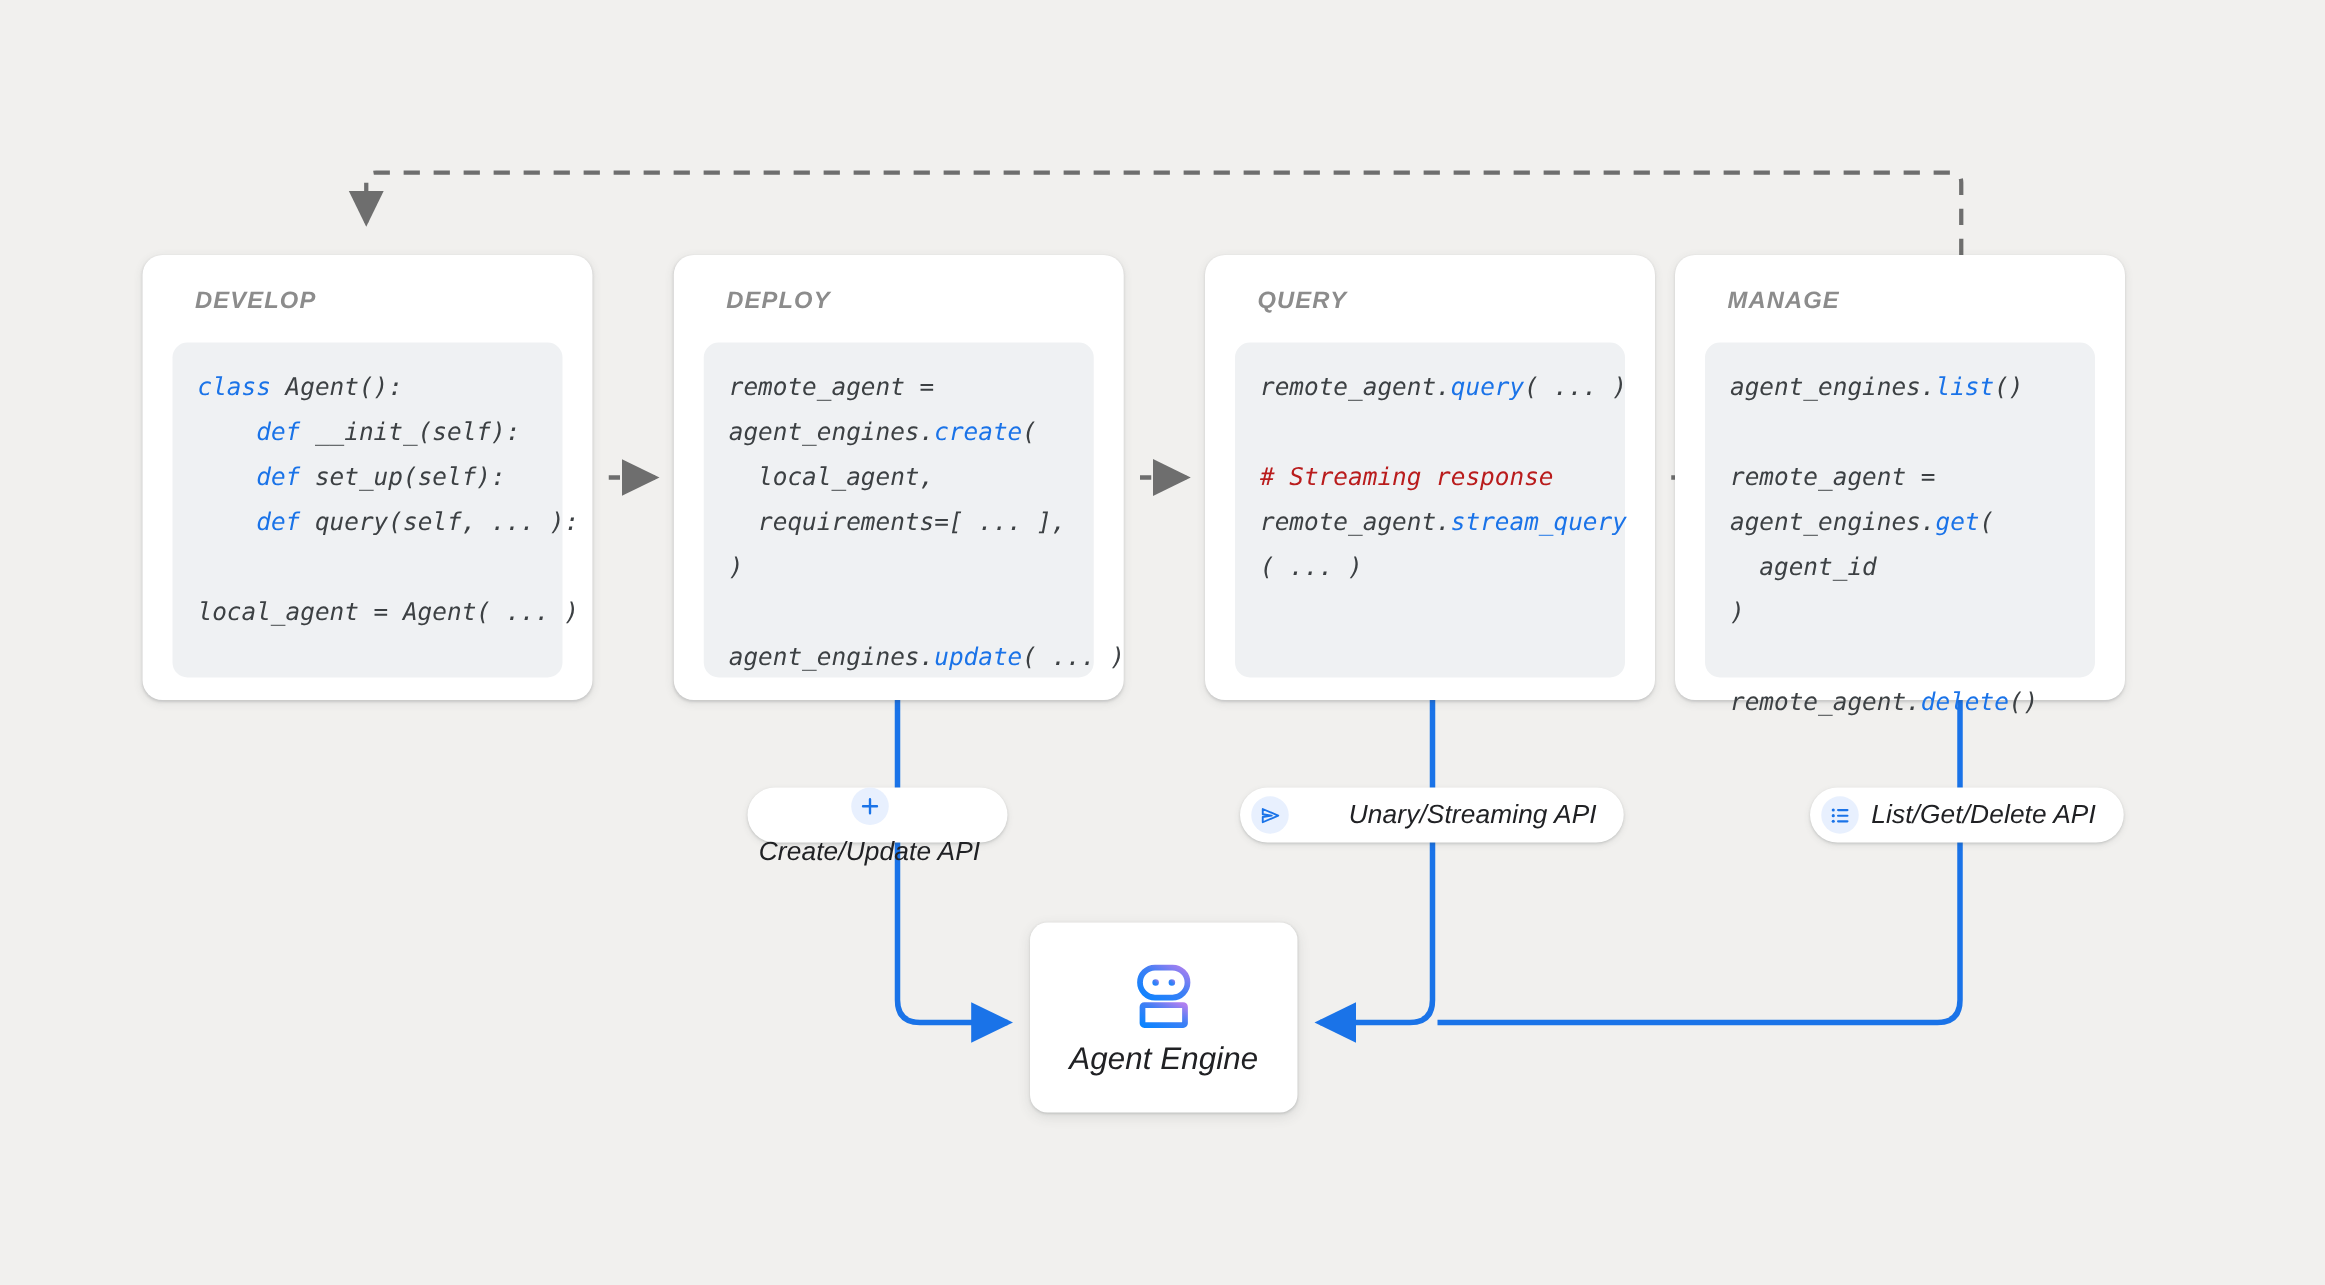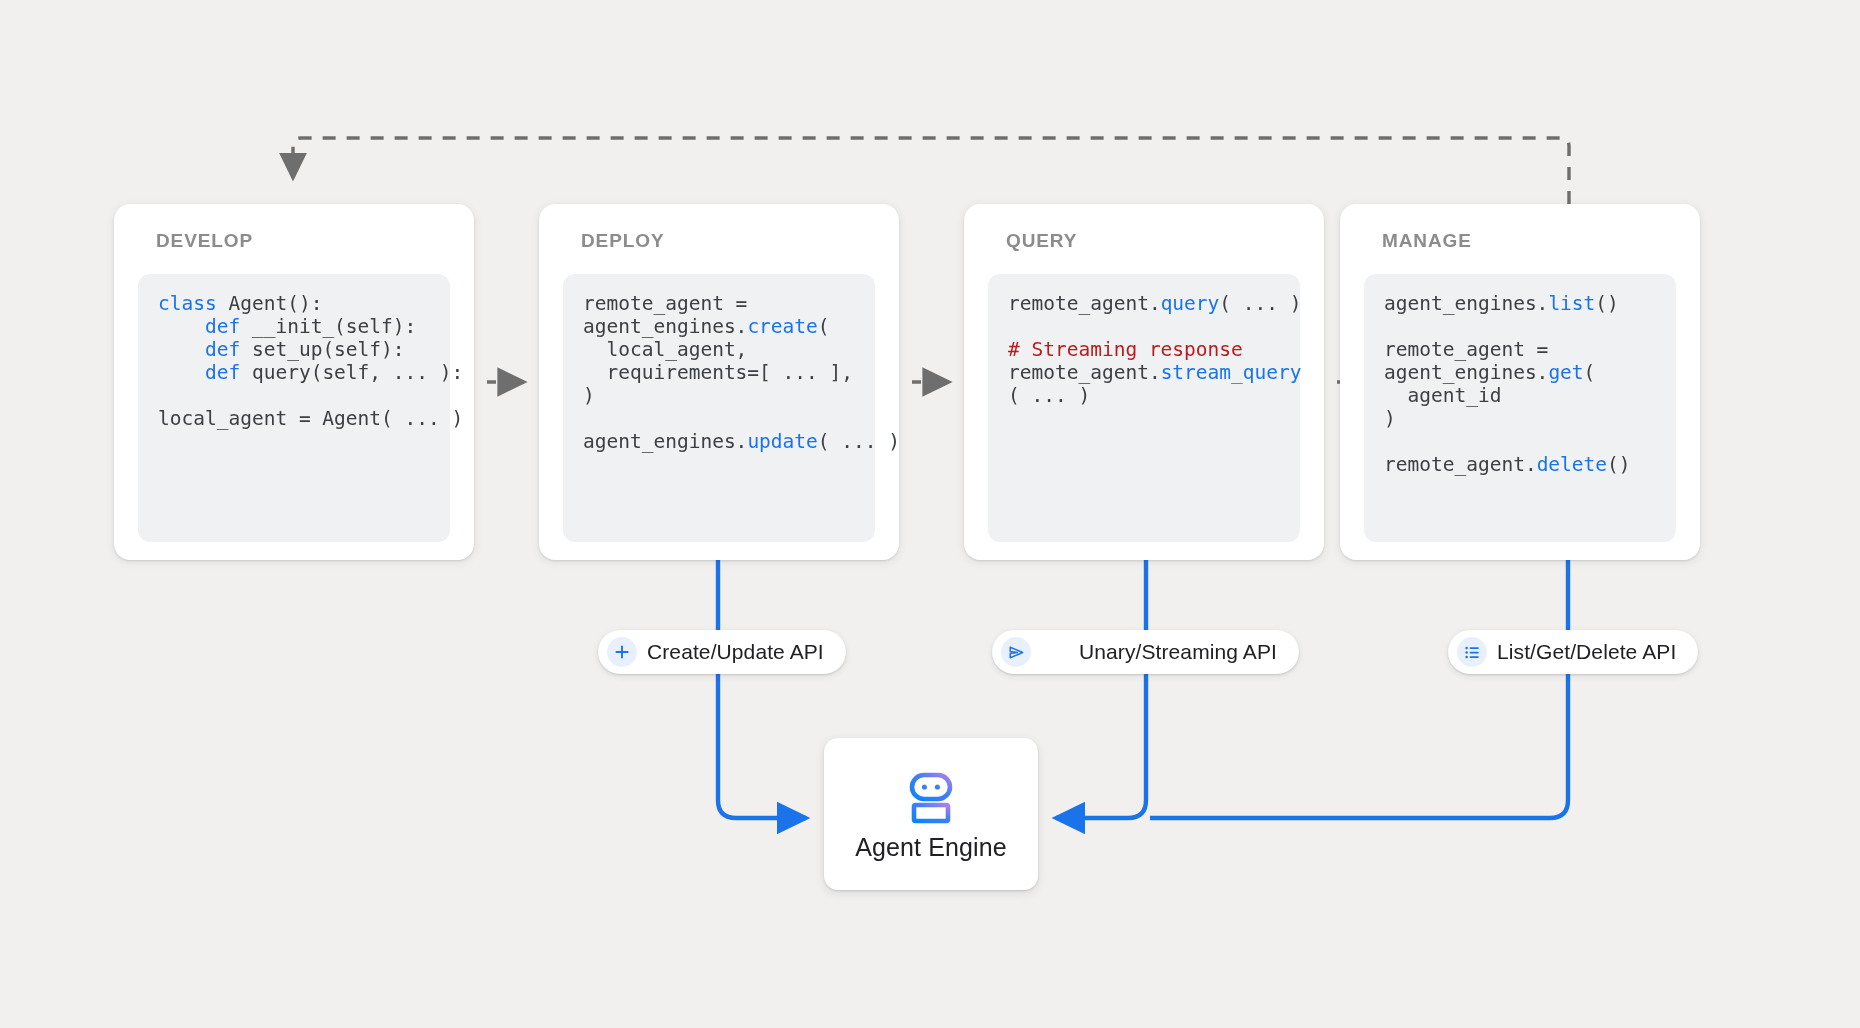--- a/index.html
+++ b/index.html
@@ -13,20 +13,21 @@
     position: relative;
     overflow: hidden;
     font-family: "Liberation Sans", sans-serif;
     -webkit-font-smoothing: antialiased;
   }
   #stage {
     position: absolute;
     inset: 0;
     width: 1684px;
     height: 1028px;
+    font-style: italic;
   }
   svg.wires {
     position: absolute;
     left: 0; top: 0;
     width: 1860px;
     height: 1028px;
     pointer-events: none;
   }
 
   
@@ -44,21 +45,21 @@
     font-weight: 700;
     color: #8c8c8c;
     margin: 0 0 22px 18px;
   }
   .code {
     background: #eff1f3;
     border-radius: 12px;
     padding: 18px 16px 18px 20px;
     font-family: "DejaVu Sans Mono", "Liberation Mono", monospace;
     font-size: 19.5px;
-    line-height: 23px;
+    line-height: 36px;
     color: #3c4043;
     white-space: pre;
     box-sizing: border-box;
   }
   .code .kw  { color: #1a73e8; }
   .code .fn  { color: #1a73e8; }
   .code .cmt { color: #b91c1c; }
 
   
   #card-develop { left: 114px;  top: 204px;  width: 360px; height: 356px; }
@@ -93,21 +94,21 @@
     width: 30px; height: 30px;
     border-radius: 50%;
     background: #e8f0fe;
     display: flex;
     align-items: center;
     justify-content: center;
     flex: 0 0 auto;
   }
   .pill-icon svg { display: block; }
 
-  #pill-create { left: 598px;  top: 630px; }
+  #pill-create { left: 598px;  top: 630px; flex-direction: column; }
   #pill-unary  { left: 992px; top: 630px; gap: 48px; }
   #pill-list   { left: 1448px; top: 630px; }
 
   
   #agent-engine {
     position: absolute;
     left: 824px;
     top: 738px;
     width: 214px;
     height: 152px;

